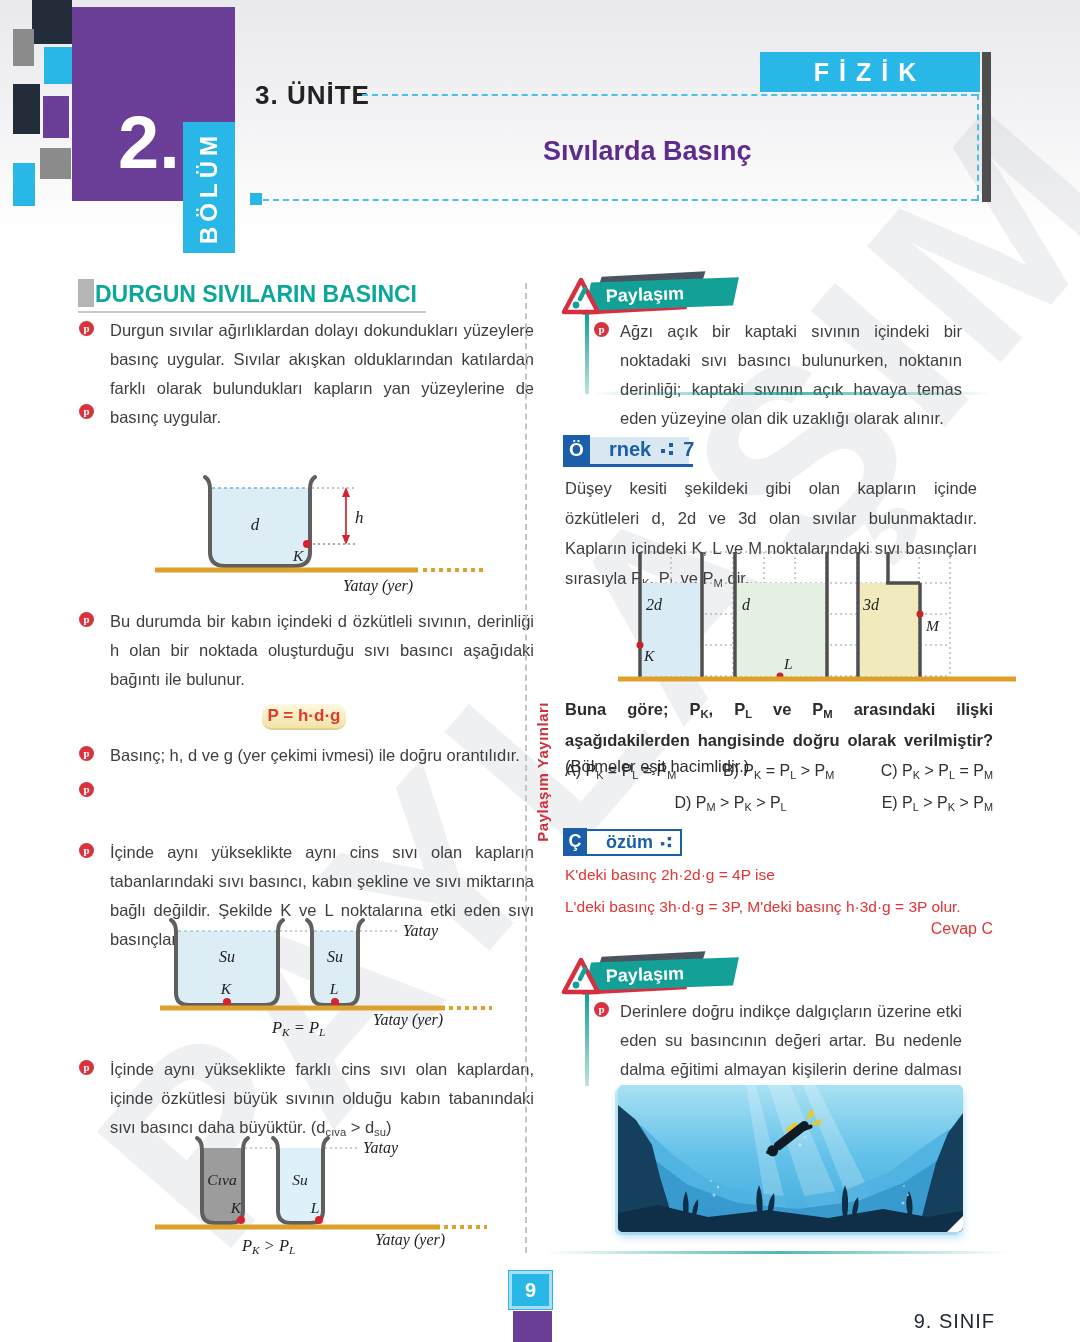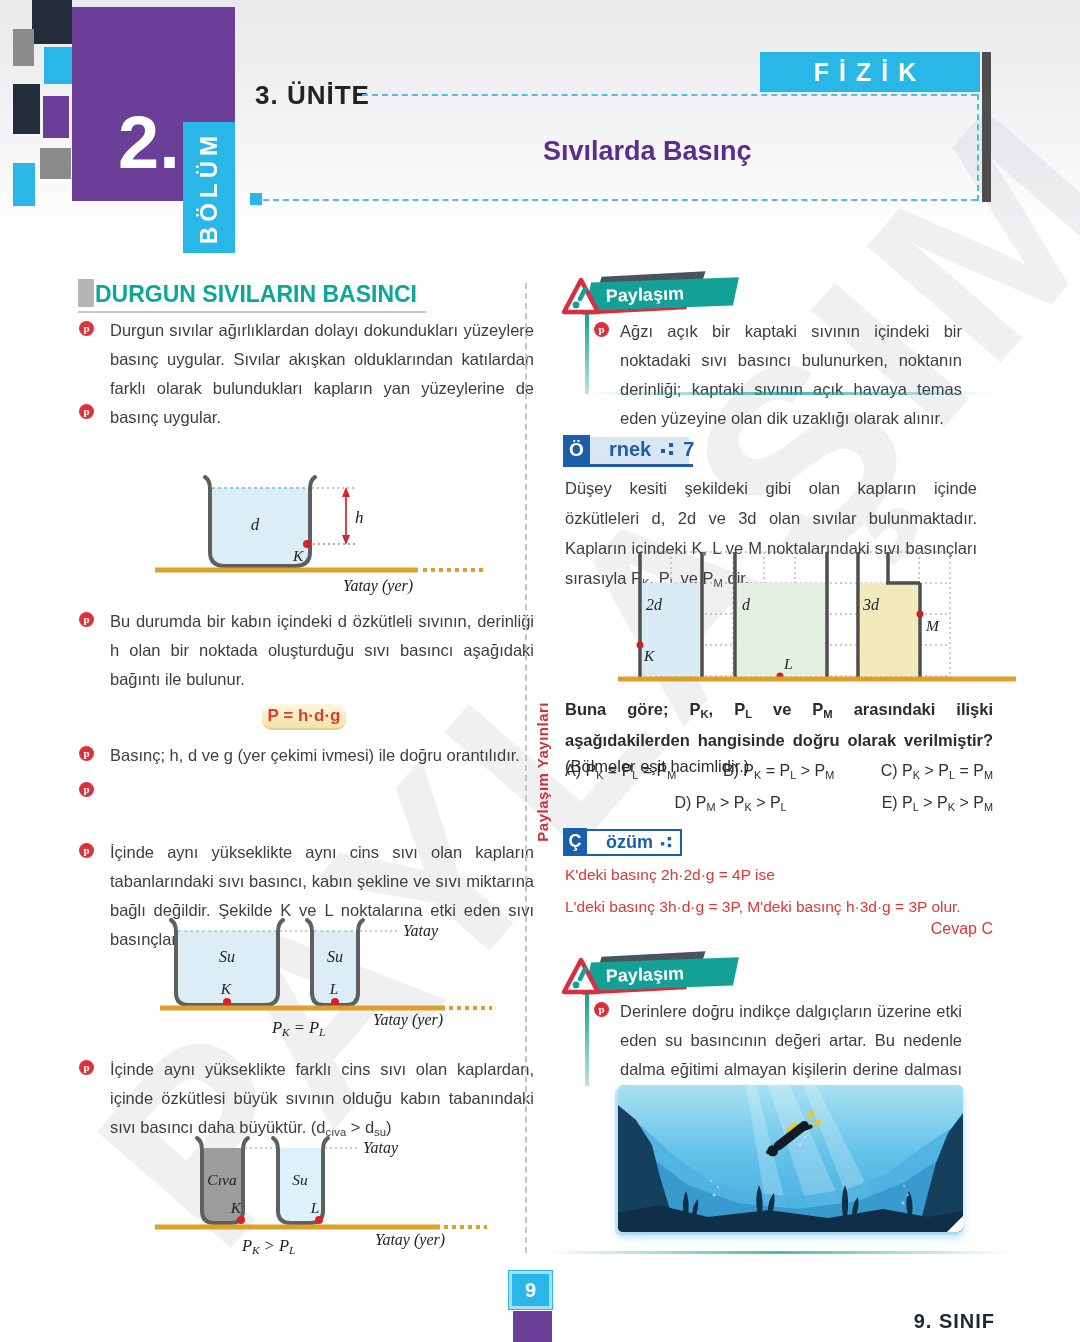--- a/index.html
+++ b/index.html
@@ -121,21 +121,21 @@
   .diver { left:618px; top:1085px; width:345px; height:147px; border-radius:5px;
     box-shadow:0 5px 9px rgba(120,195,235,.55), -3px 3px 0 rgba(175,220,245,.6);
     overflow:hidden; }
 
   
   .page-box { left:509px; top:1271px; width:43px; height:38px; background:#29b7e8;
     border:3px solid #aadcf4; box-shadow:0 0 0 1px #29b7e8; color:#fff;
     font-weight:bold; font-size:20px; display:flex; align-items:center; justify-content:center; }
   .page-box-purple { left:513px; top:1311px; width:39px; height:31px; background:#6b3f97; }
   .grade { left:855px; top:1310px; width:140px; text-align:right; font-size:20px;
-    font-weight:bold; color:#1d2733; letter-spacing:1px; }
+    font-weight:normal; color:#1d2733; letter-spacing:1px; }
 
   .z1 { z-index:1; }
 </style>
 </head>
 <body>
 
 <div class="page">
 
   <div class="abs topgrad"></div>
   <div class="abs watermark">PAYLAŞIM</div>

